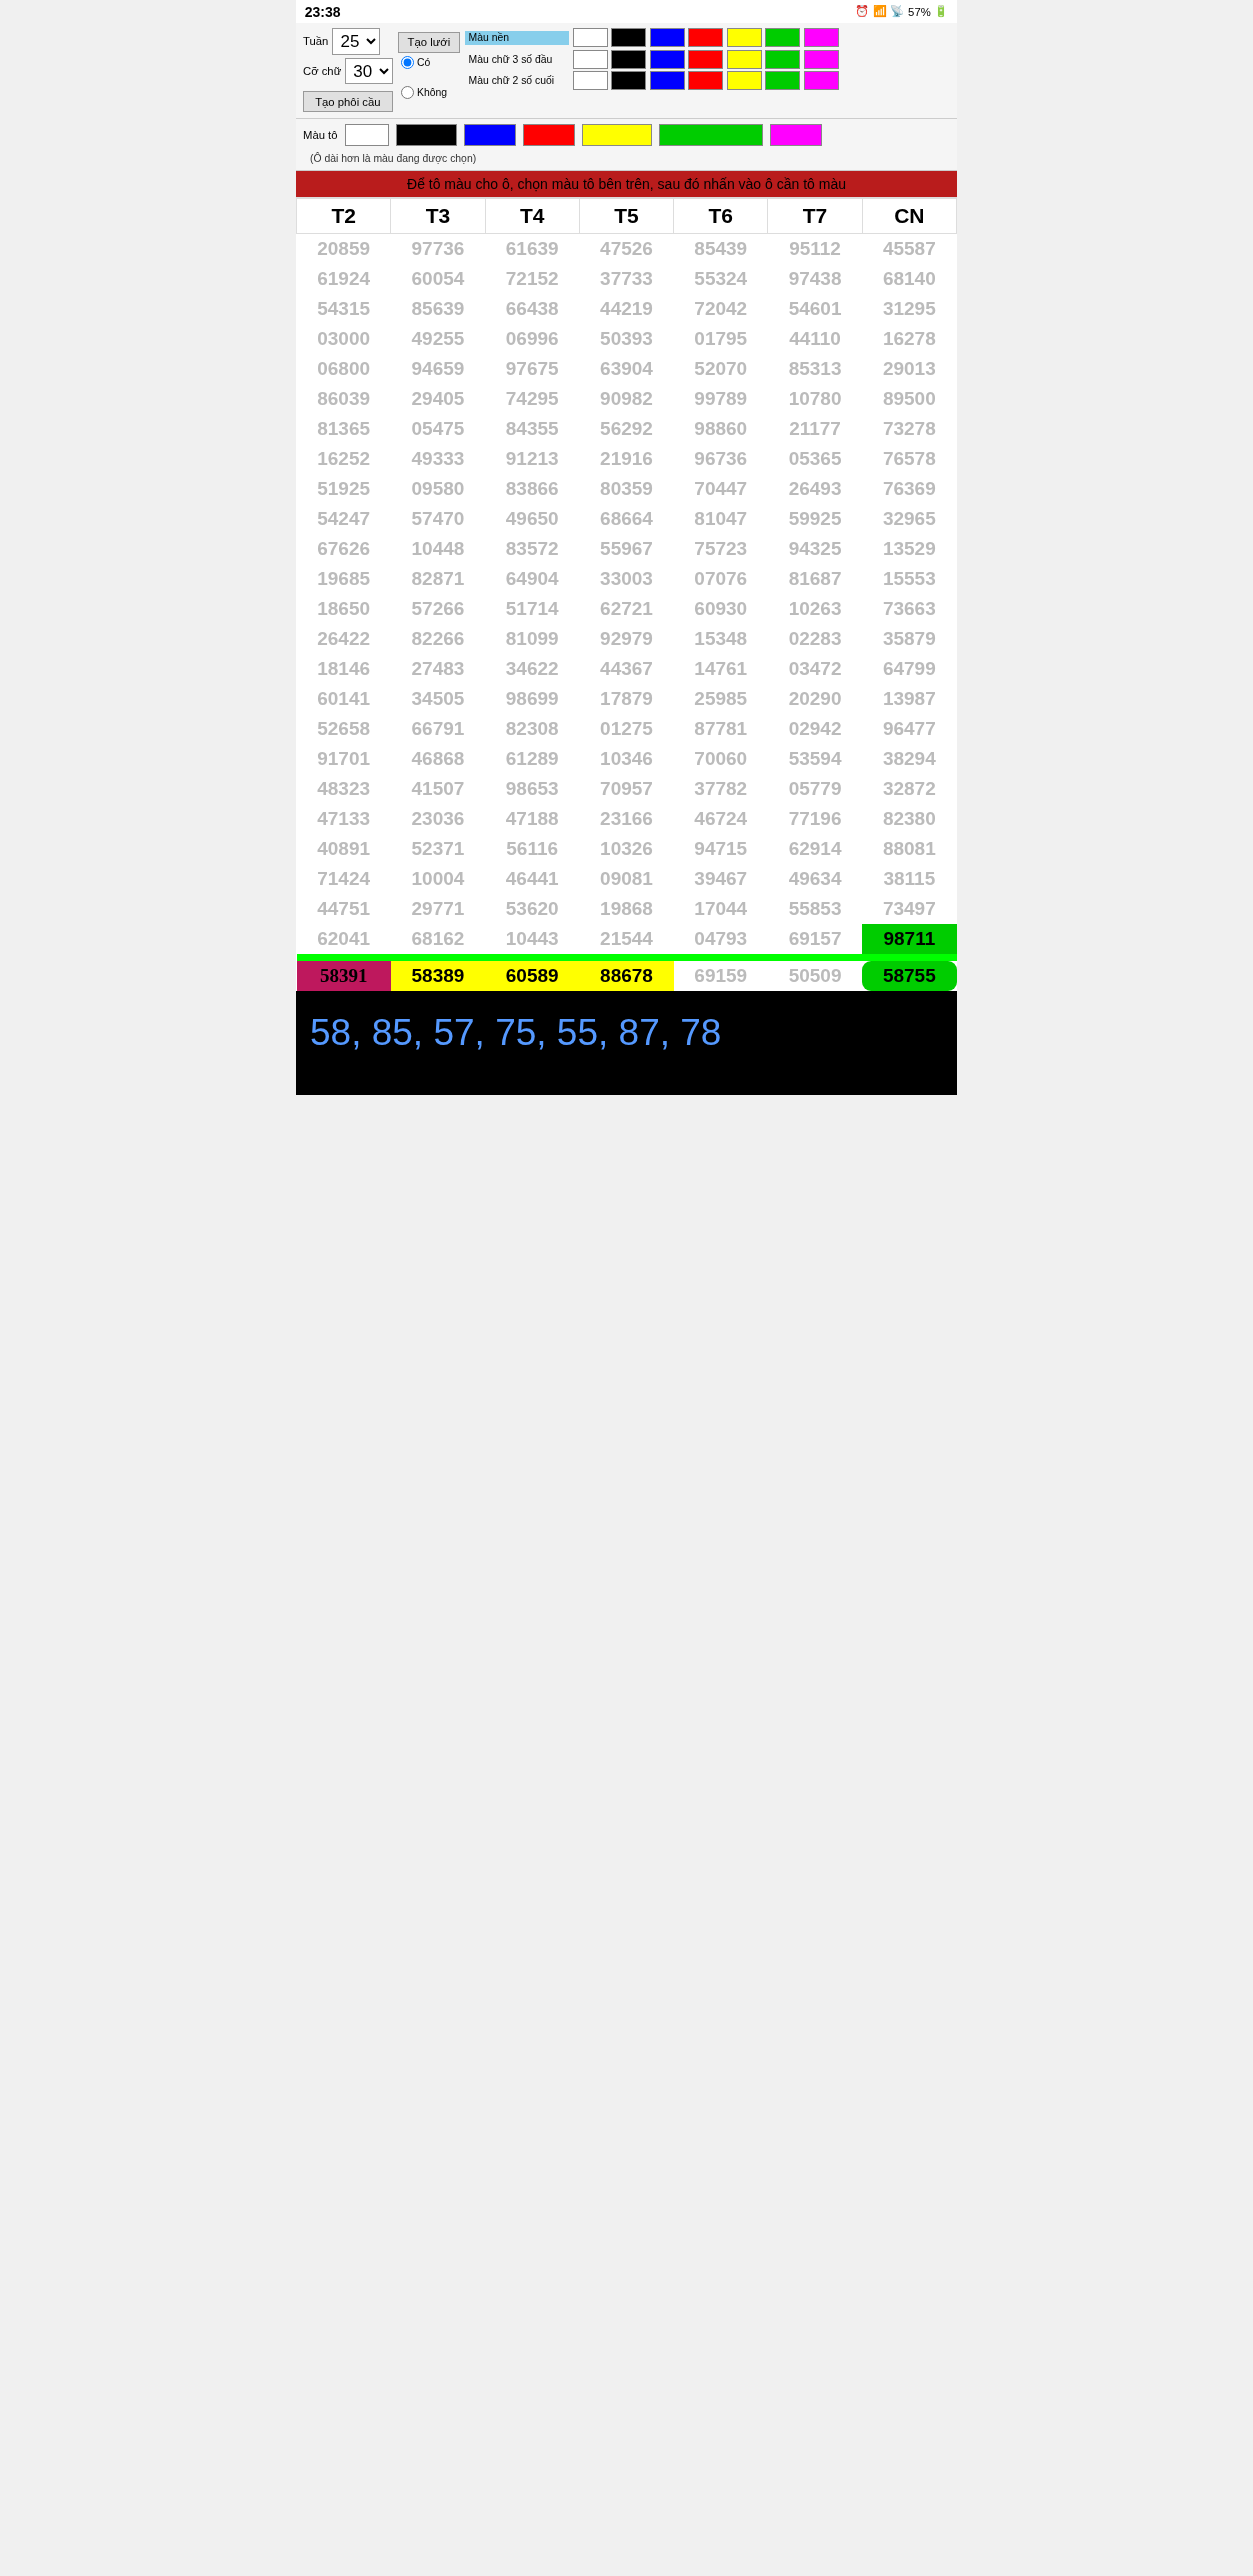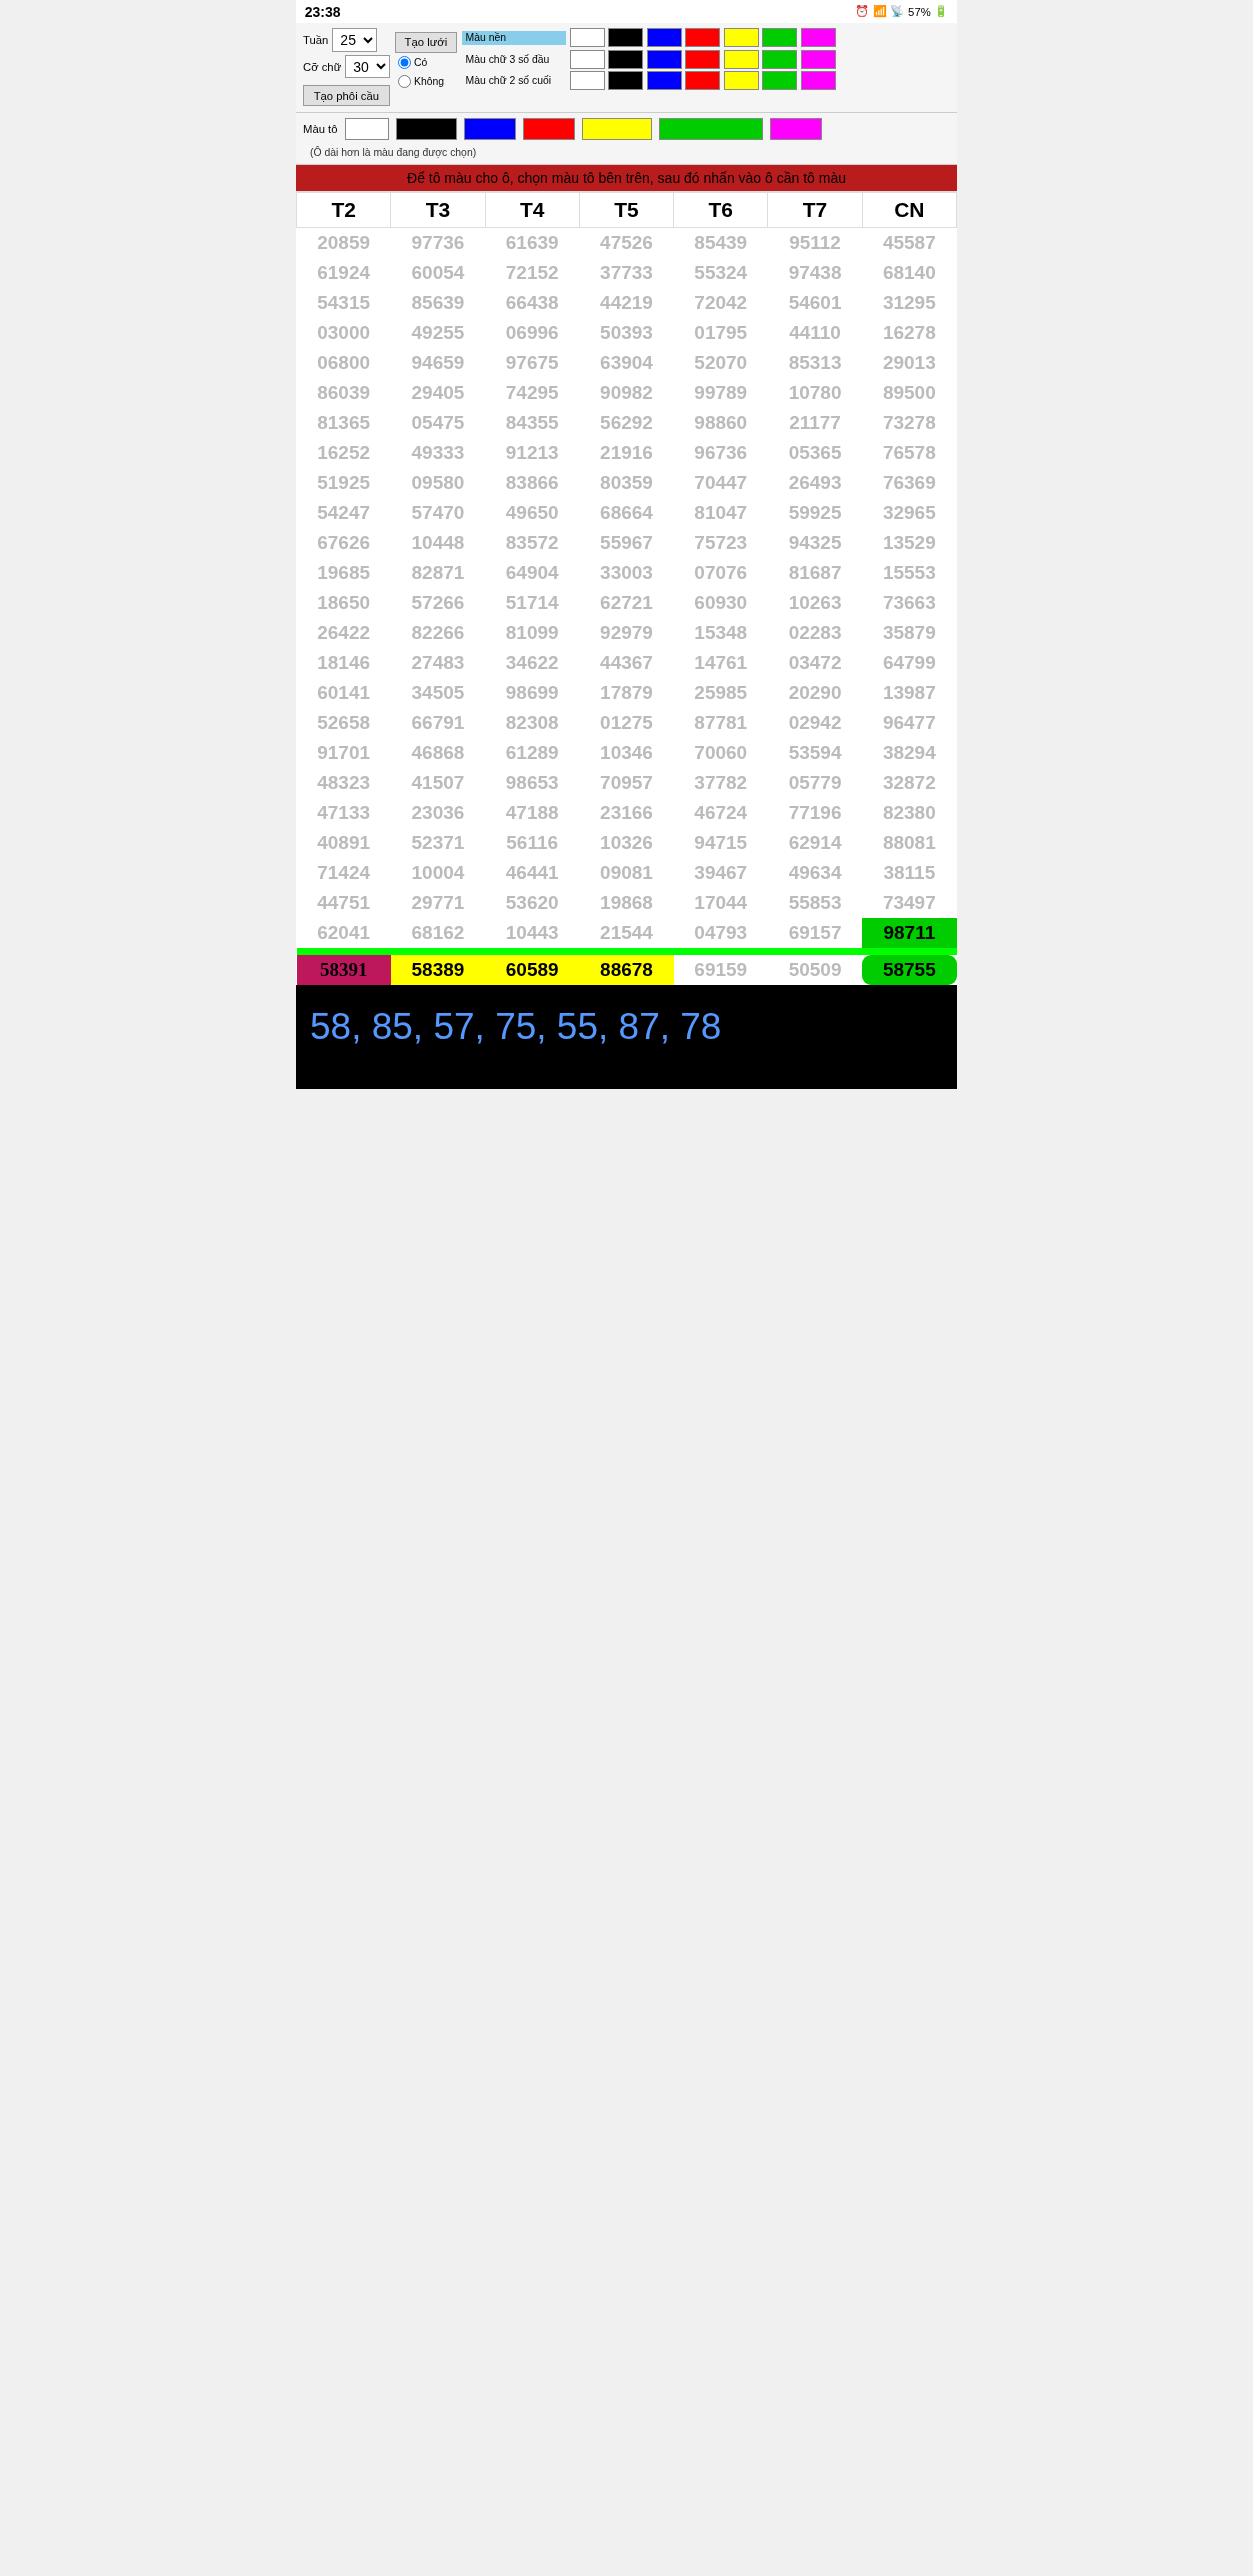--- a/index.html
+++ b/index.html
@@ -39,23 +39,24 @@
     }
     .control-row {
       display: flex;
       align-items: center;
       gap: 3.5px;
       font-size: 11.3px;
     }
     .control-row label { white-space: nowrap; }
     .control-row select {
       padding: 1.7px 3.5px;
-      font-size: 14px;
+      font-size: 17px;
       border: 0.9px solid #999;
       background: white;
+      text-align: right;
     }
     .btn-tao {
       background: #e0e0e0;
       border: 0.9px solid #999;
       padding: 3.5px 8.7px;
       font-size: 11.3px;
       cursor: pointer;
       margin-top: 3.5px;
     }
     .color-row {
@@ -81,21 +82,21 @@
     .color-swatch.black { background: black; }
     .color-swatch.blue { background: blue; }
     .color-swatch.red { background: red; }
     .color-swatch.yellow { background: yellow; }
     .color-swatch.green { background: #00cc00; }
     .color-swatch.magenta { background: magenta; }
 
     .radio-group {
       display: flex;
       flex-direction: column;
-      gap: 6px;
+      gap: 17px;
       font-size: 10.4px;
       margin-left: 3.5px;
     }
     .radio-group label { display: flex; align-items: center; gap: 2.6px; }
 
     
     .mau-to-row {
       display: flex;
       align-items: center;
       padding: 5.2px 7px;

